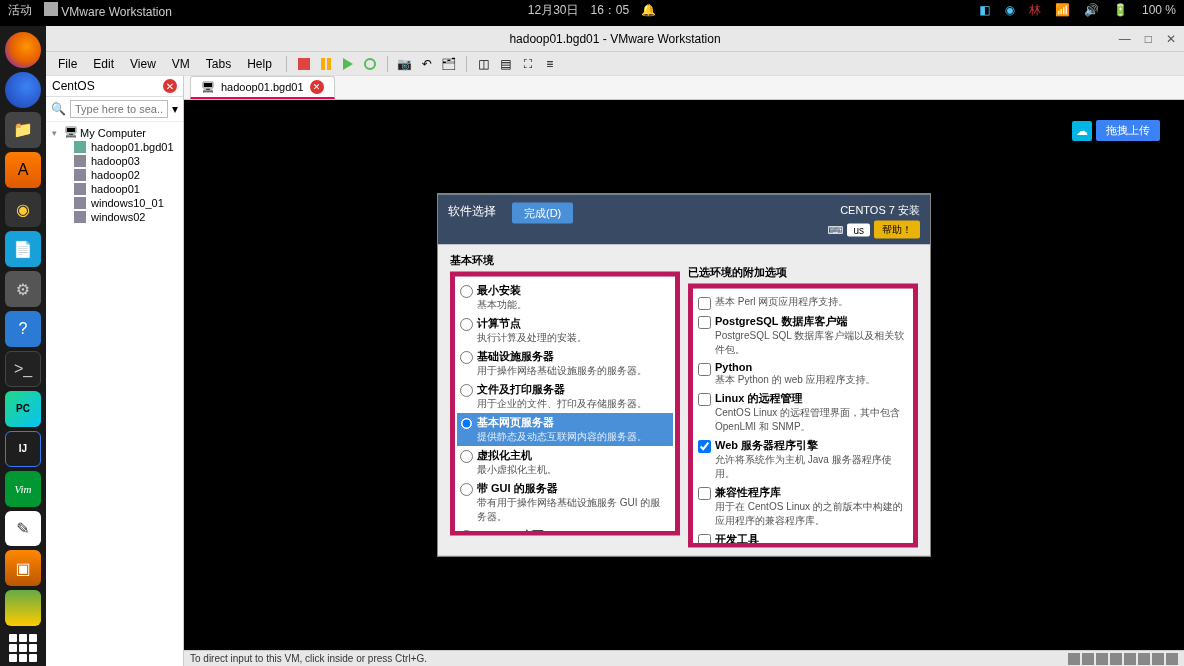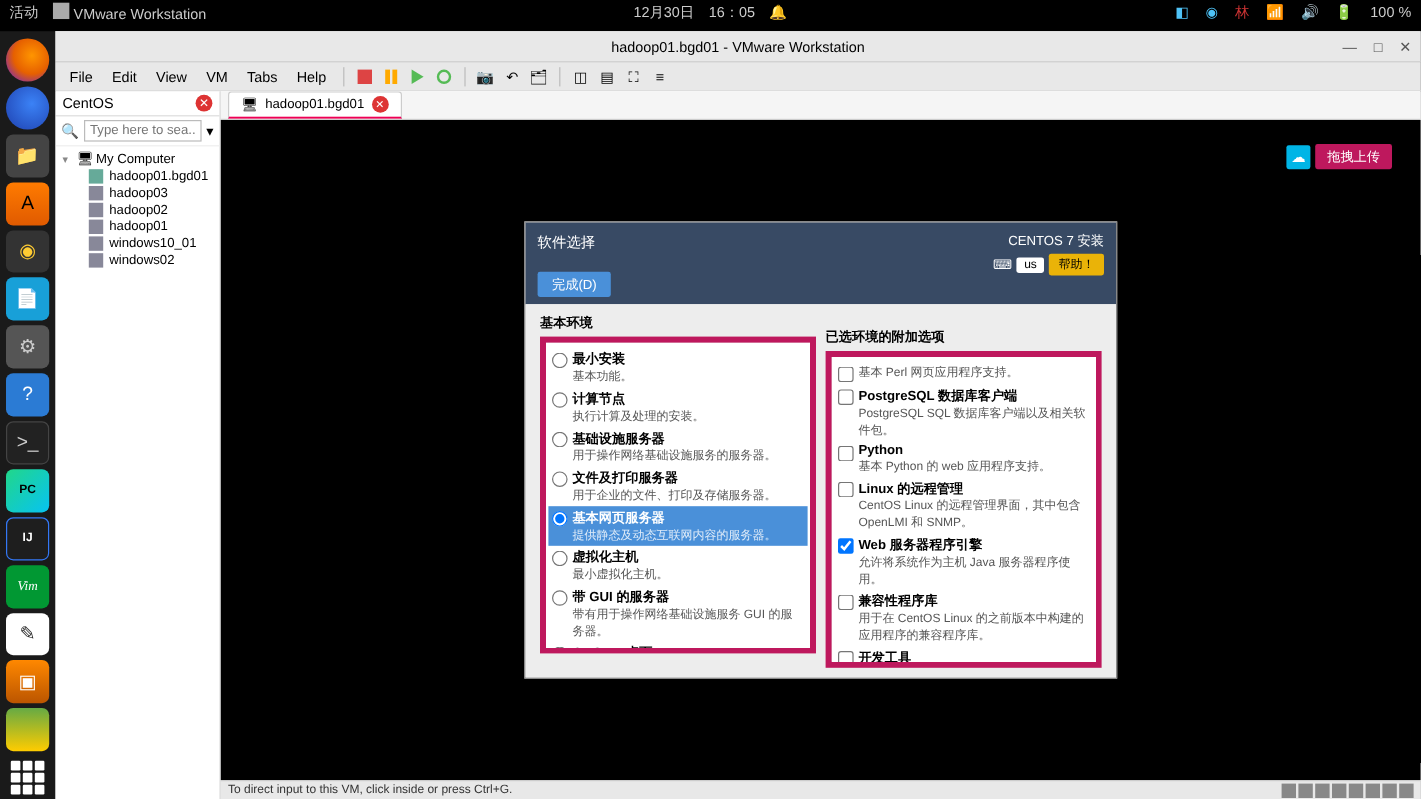--- a/index.html
+++ b/index.html
@@ -53,26 +53,26 @@
 
 .vm-view { flex: 1; background: #fff; display: flex; flex-direction: column; position: relative; }
 .vm-tabs { height: 24px; background: #f5f5f5; border-bottom: 1px solid #ccc; display: flex; align-items: end; padding-left: 6px; }
 .vm-tab { border: 1px solid #ccc; border-bottom: 2px solid #e05; padding: 3px 10px; background: #fff; display: flex; align-items: center; gap: 6px; font-size: 11px; border-radius: 3px 3px 0 0; }
 .tab-close { background: #d33; color: #fff; border-radius: 50%; width: 14px; height: 14px; display: flex; align-items: center; justify-content: center; font-size: 9px; cursor: pointer; }
 .vm-screen { flex: 1; background: #000; position: relative; }
 
 
 .upload-pill { position: absolute; top: 20px; right: 24px; display: flex; align-items: center; gap: 4px; }
 .upload-icon-btn { width: 20px; height: 20px; background: #00b5e6; display: flex; align-items: center; justify-content: center; border-radius: 2px; color: #fff; font-size: 12px; }
-.upload-text-btn { background: #be185d; color: #fff; padding: 3px 10px; border-radius: 2px; font-size: 11px; }
+.upload-text-btn { background: #3b82f6; color: #fff; padding: 3px 10px; border-radius: 2px; font-size: 11px; }
 
 
 .centos-dialog { position: absolute; left: 50%; top: 50%; transform: translate(-50%, -50%); width: 494px; background: #ededed; font-size: 11px; border: 1px solid #888; }
 .centos-header { background: #384a64; color: #fff; padding: 8px 10px 6px; display: flex; justify-content: space-between; align-items: start; }
-.centos-header-left { display: flex; flex-direction: column; gap: 16px; align-items: start; }
+.centos-header-left { display: flex; flex-direction: row; gap: 16px; align-items: start; }
 .done-btn { background: #4a90d9; color: #fff; padding: 3px 12px; border-radius: 2px; cursor: pointer; font-size: 11px; }
 .centos-header-right { text-align: right; display: flex; flex-direction: column; gap: 3px; }
 .help-line { display: flex; align-items: center; justify-content: end; gap: 4px; }
 .lang-indicator { background: #fff; color: #000; padding: 1px 6px; font-size: 10px; border-radius: 2px; }
 .help-btn { background: #eab308; color: #000; padding: 2px 8px; border-radius: 2px; cursor: pointer; font-size: 10px; }
 .centos-body { display: flex; background: #ededed; }
 .base-env-col { flex: 1; padding: 8px 4px 8px 12px; display: flex; flex-direction: column; }
 .addon-col { flex: 1; padding: 8px 12px 8px 4px; display: flex; flex-direction: column; margin-top: 12px; }
 .col-title { font-weight: bold; margin-bottom: 4px; font-size: 11px; }
 .scroll-panel { background: #fff; border: 5px solid #be185d; overflow-y: auto; height: 264px; padding: 4px 2px; }

